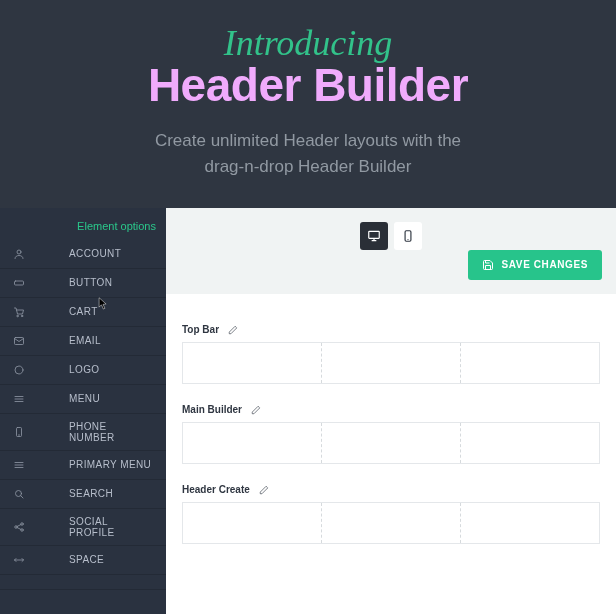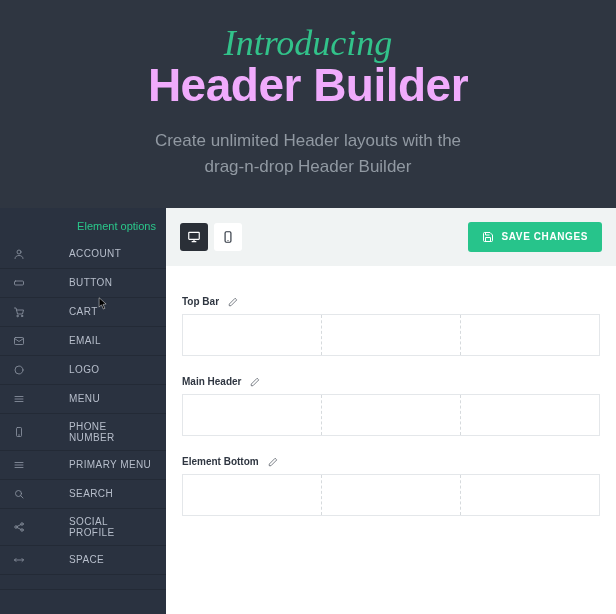--- a/index.html
+++ b/index.html
@@ -80,20 +80,21 @@
 .canvas {
   flex: 1;
   background: #ffffff;
   padding: 0;
 }
 .toolbar {
   background: #f0f3f3;
   padding: 14px 14px;
   display: flex;
   align-items: center;
+  flex-direction: column;
 }
 .device-group {
   display: flex;
   gap: 6px;
 }
 .device-btn {
   width: 28px;
   height: 28px;
   border-radius: 3px;
   display: inline-flex;
@@ -313,36 +314,36 @@
             </span>
           </div>
           <div class="row-cols">
             <div class="row-col"></div>
             <div class="row-col"></div>
             <div class="row-col"></div>
           </div>
         </div>
         <div class="row-block">
           <div class="row-head">
-            <span>Main Header</span>
+            <span>Main Builder</span>
             <span class="row-edit-icon">
               <svg viewBox="0 0 24 24">
                 <path d="M17 3l4 4L7 21H3v-4L17 3z"></path>
               </svg>
             </span>
           </div>
           <div class="row-cols">
             <div class="row-col"></div>
             <div class="row-col"></div>
             <div class="row-col"></div>
           </div>
         </div>
         <div class="row-block">
           <div class="row-head">
-            <span>Element Bottom</span>
+            <span>Header Create</span>
             <span class="row-edit-icon">
               <svg viewBox="0 0 24 24">
                 <path d="M17 3l4 4L7 21H3v-4L17 3z"></path>
               </svg>
             </span>
           </div>
           <div class="row-cols">
             <div class="row-col"></div>
             <div class="row-col"></div>
             <div class="row-col"></div>

